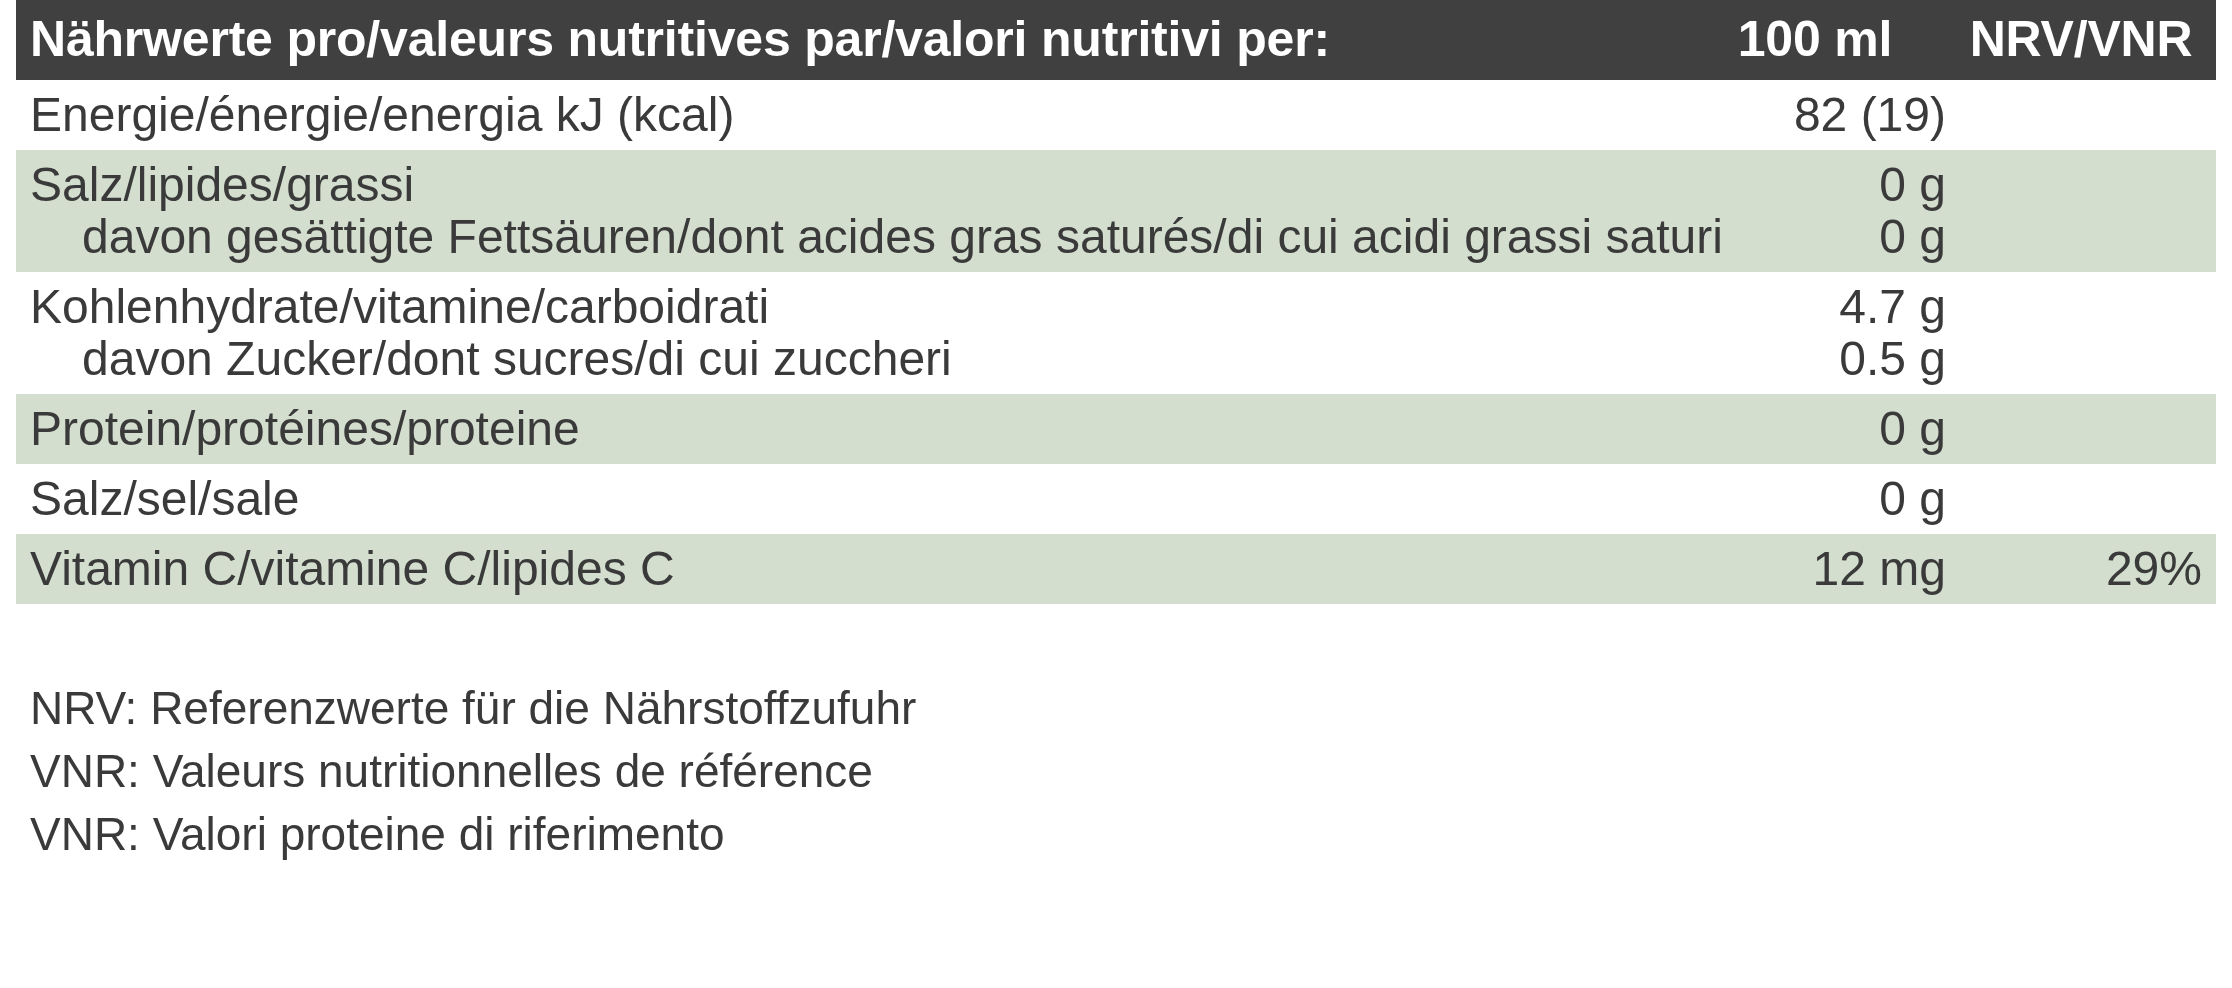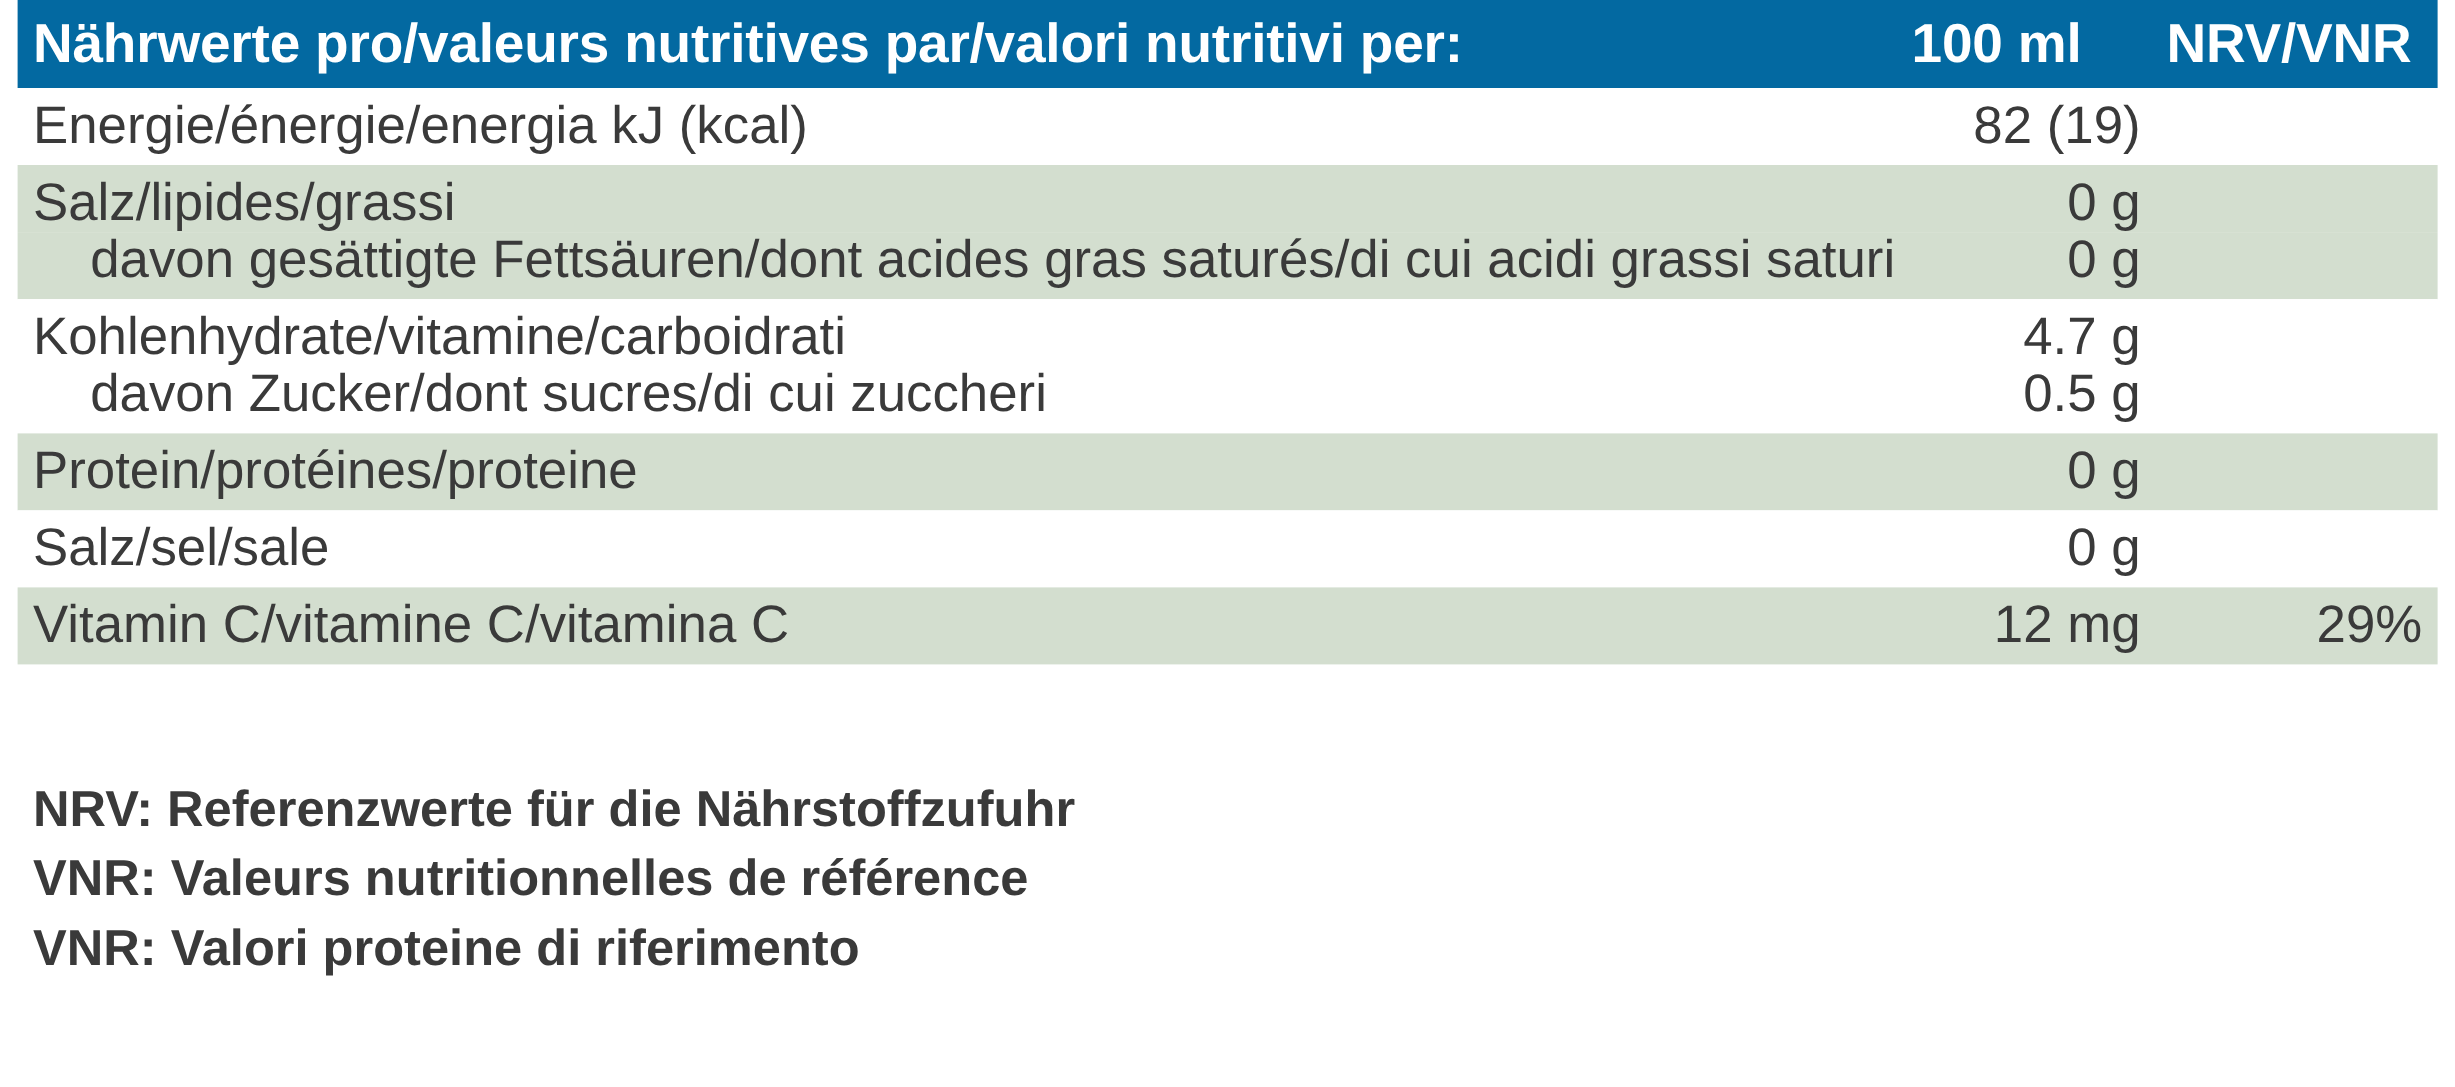--- a/index.html
+++ b/index.html
@@ -28,21 +28,21 @@
     border-collapse: collapse;
     table-layout: fixed;
   }
 
   .nutrition-table col.c-label  { width: 1664px; }
   .nutrition-table col.c-value  { width: 280px;  }
   .nutrition-table col.c-nrv    { width: 256px;  }
 
   
   thead th {
-    background: #0369a1;
+    background: #404040;
     color: #ffffff;
     font-weight: bold;
     font-stretch: condensed;
     font-size: 50px;
     line-height: 1.0;
     padding: 14px 0 16px 0;
     vertical-align: middle;
     white-space: nowrap;
     letter-spacing: -0.2px;
   }
@@ -86,23 +86,22 @@
 
   
   tbody tr.sub td.t-label { padding-left: 66px; }
 
   
   tbody tr.group-top td    { padding-bottom: 2px; }
   tbody tr.group-bottom td { padding-top: 2px; }
 
   
   .footnotes {
-    margin-top: 108px;
+    margin-top: 81px;
     padding-left: 14px;
-    font-weight: bold;
   }
   .footnote-line {
     font-size: 46px;
     line-height: 1.0;
     color: #3a3a3a;
     font-stretch: condensed;
     white-space: nowrap;
     margin-bottom: 17px;
   }
 </style>
@@ -164,21 +163,21 @@
         <td class="t-nrv"></td>
       </tr>
 
       <tr class="plain">
         <td class="t-label">Salz/sel/sale</td>
         <td class="t-value">0 g</td>
         <td class="t-nrv"></td>
       </tr>
 
       <tr class="shaded">
-        <td class="t-label">Vitamin C/vitamine C/vitamina C</td>
+        <td class="t-label">Vitamin C/vitamine C/lipides C</td>
         <td class="t-value">12 mg</td>
         <td class="t-nrv">29%</td>
       </tr>
 
     </tbody>
   </table>
 
   <div class="footnotes">
     <div class="footnote-line">NRV: Referenzwerte für die Nährstoffzufuhr</div>
     <div class="footnote-line">VNR: Valeurs nutritionnelles de référence</div>

